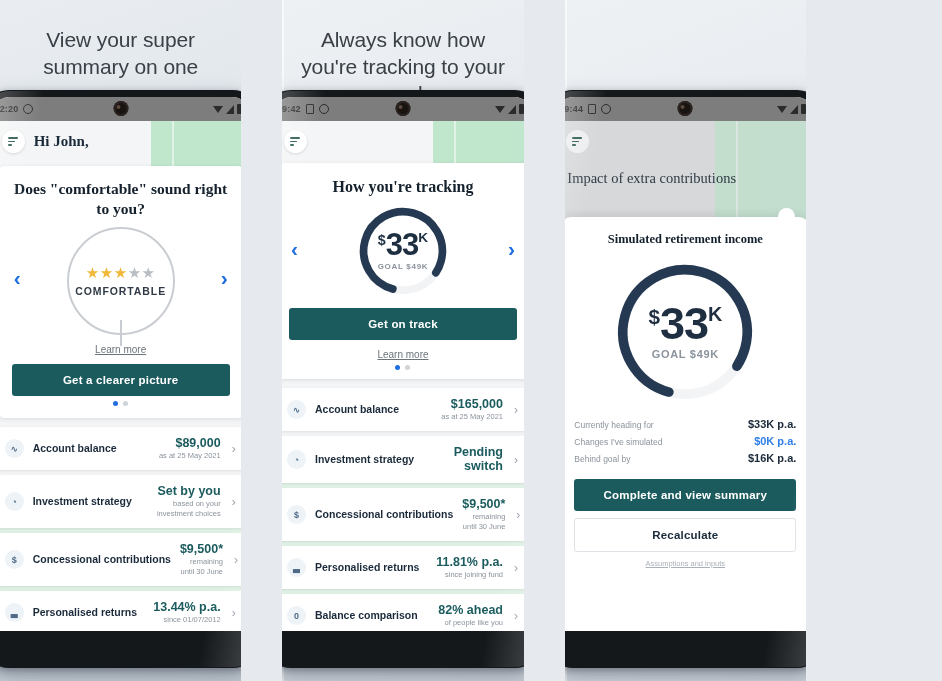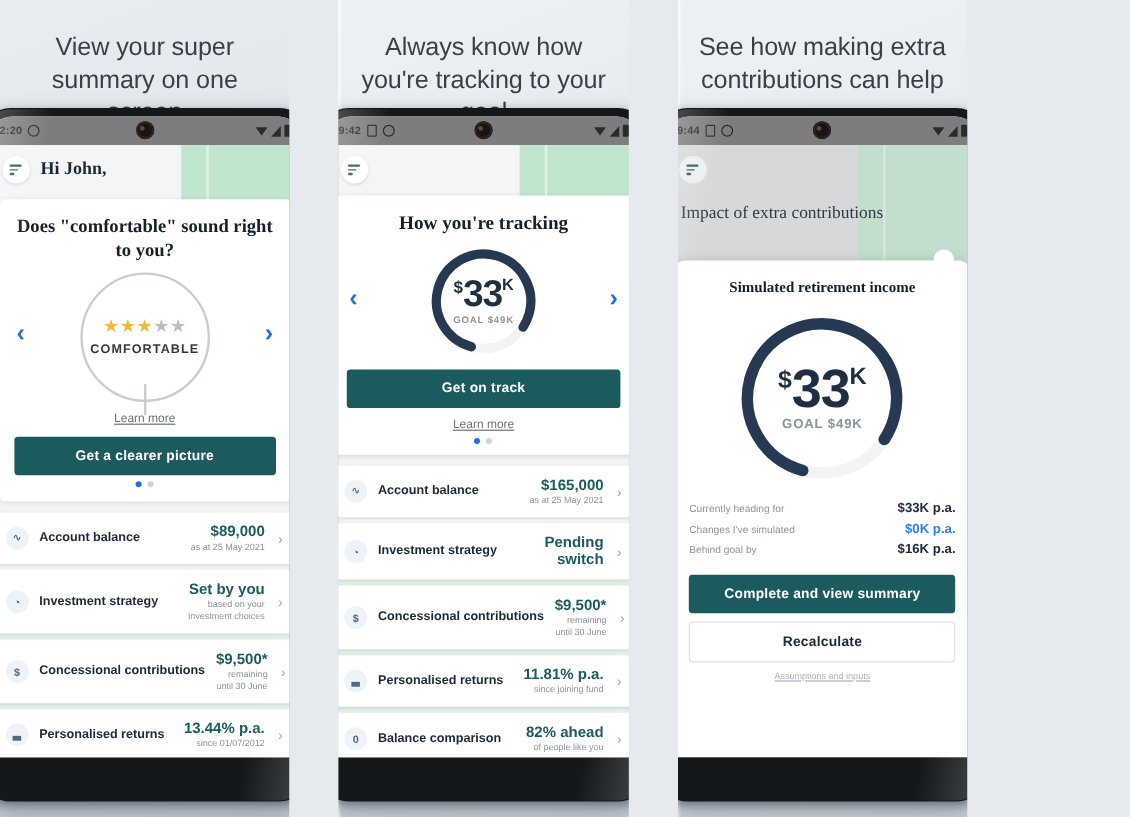--- a/index.html
+++ b/index.html
@@ -398,21 +398,20 @@
               <div class="chev">›</div>
             </div>
           </div>
         </div>
         <div class="home-ind"></div>
       </div>
     </div>
   </div>
 
   <div class="panel p3">
-    <div class="caption">See how making extra contributions can help</div>
 
     <div class="phone">
       <div class="screen">
 
         <div class="statusbar">
           <div class="sb-left">
             <span>9:44</span>
             <span class="ic battsm"></span>
             <span class="ic alarm"></span>
           </div>

